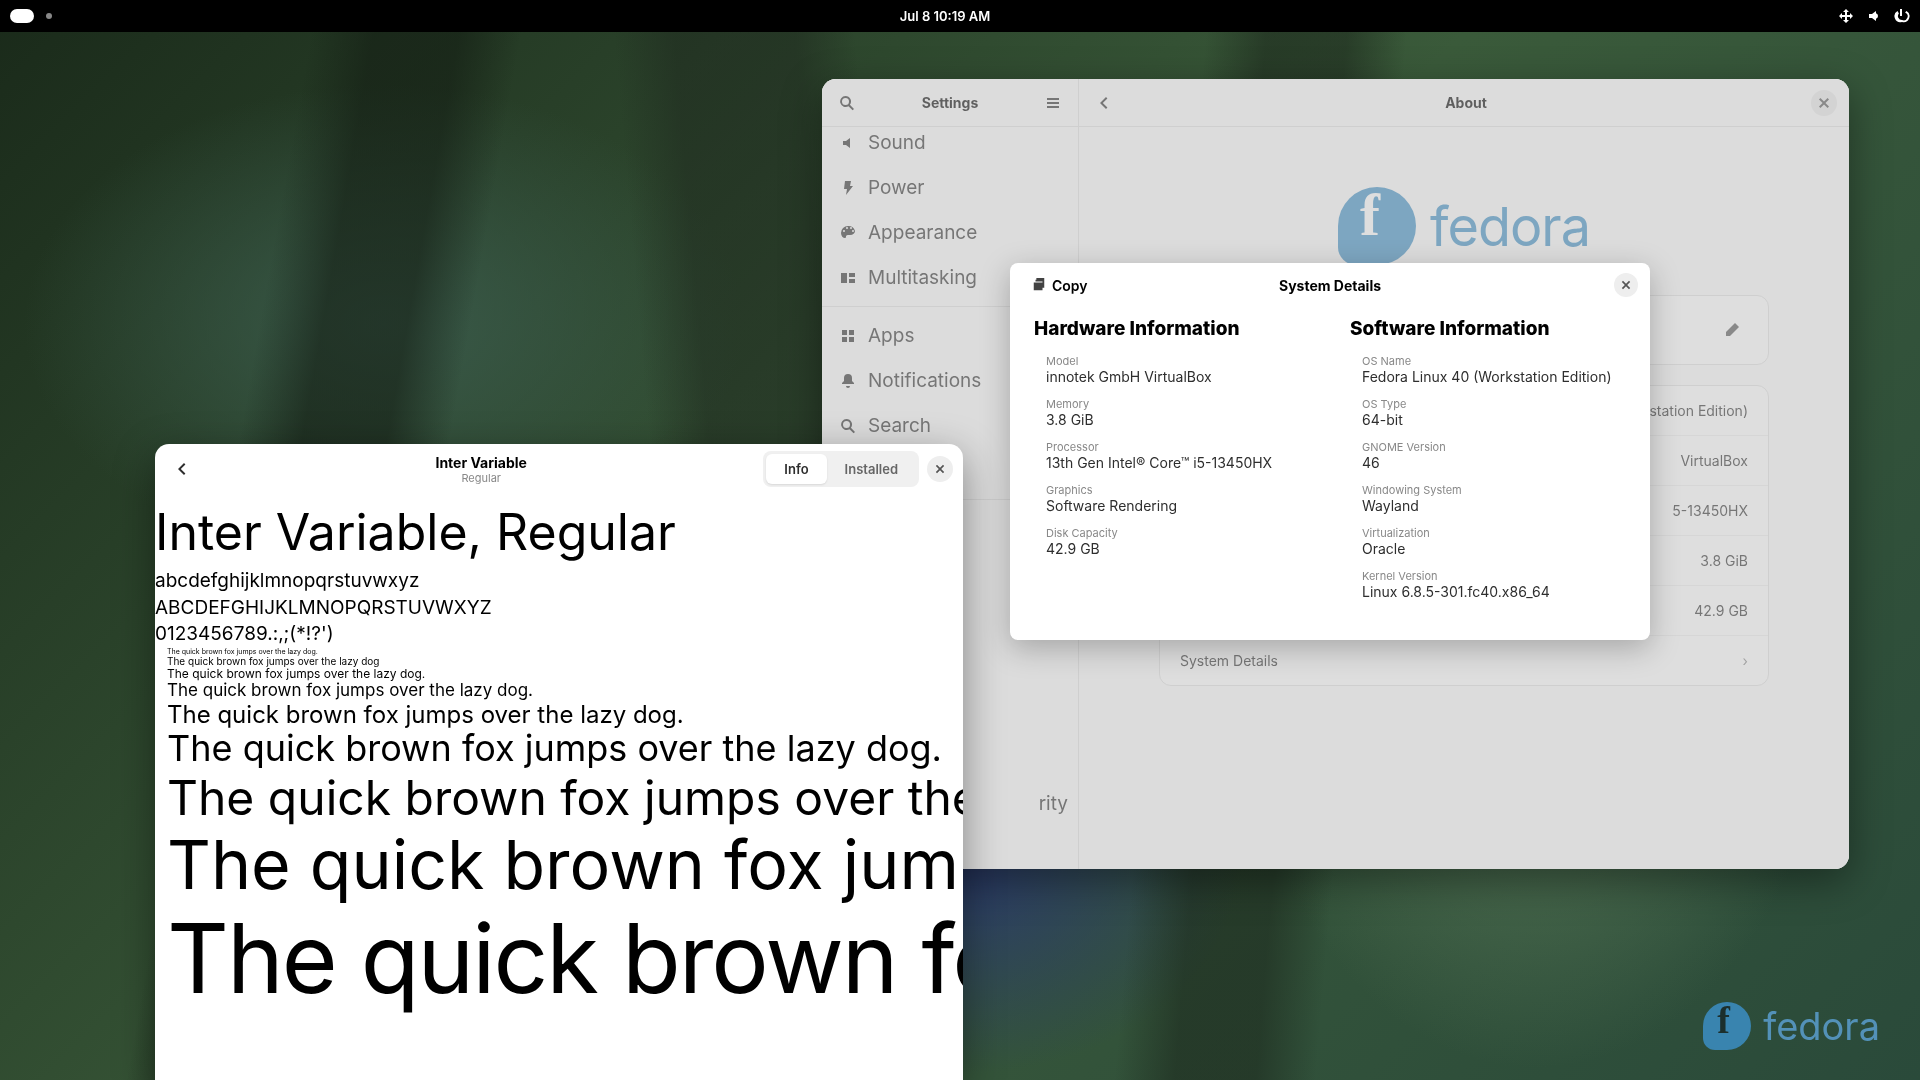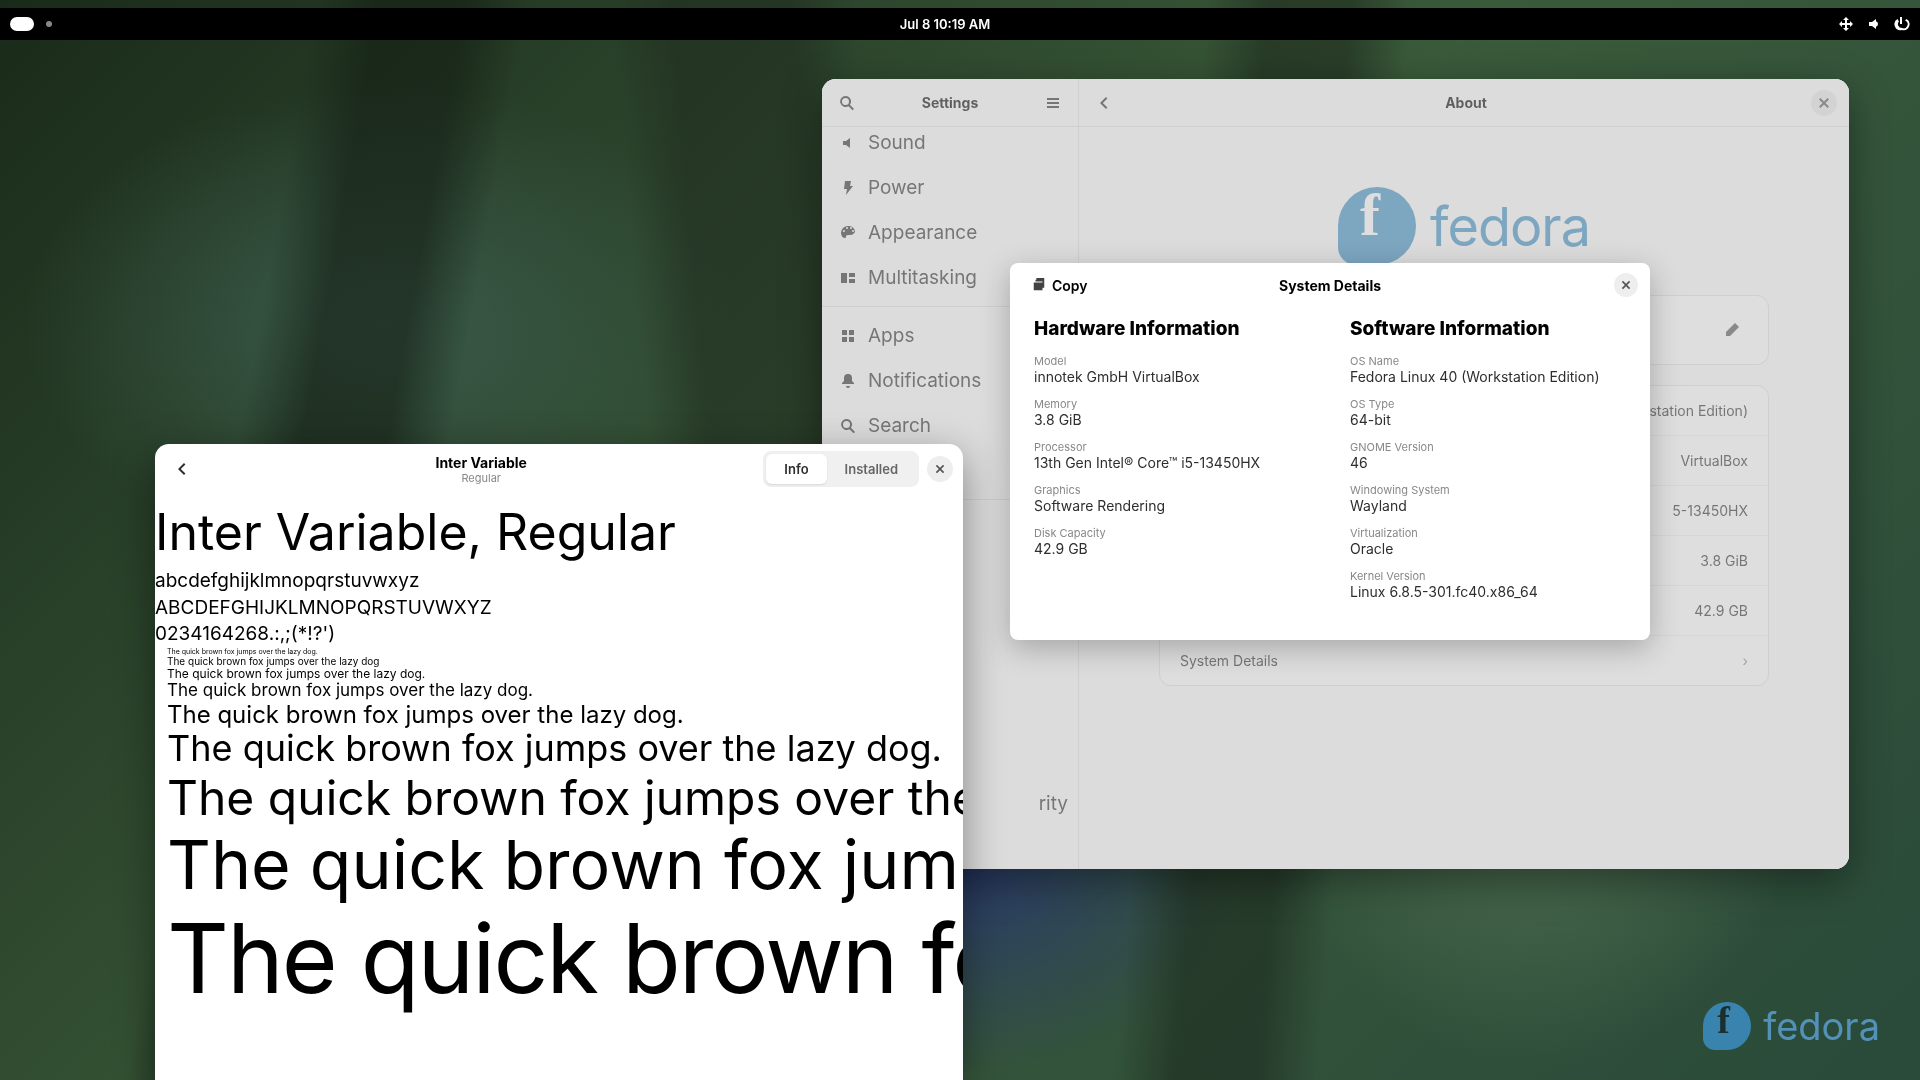--- a/index.html
+++ b/index.html
@@ -12,21 +12,21 @@
   radial-gradient(ellipse 400px 300px at 50% 80%, #2a3a6a 0%, transparent 70%),
   linear-gradient(135deg, #1a2a1a 0%, #3a5a3a 50%, #2a4a3a 100%);
 }
 .wallpaper::before { content:""; position:absolute; inset:0; background:
   linear-gradient(100deg, transparent 15%, rgba(20,30,20,0.6) 18%, rgba(20,30,20,0.6) 22%, transparent 25%),
   linear-gradient(85deg, transparent 35%, rgba(30,40,30,0.5) 38%, rgba(30,40,30,0.5) 44%, transparent 47%),
   linear-gradient(95deg, transparent 60%, rgba(25,35,25,0.5) 63%, rgba(25,35,25,0.5) 67%, transparent 70%);
 }
 
 
-.topbar { position: absolute; top: 8px; left: 0; right: 0; height: 32px; background: #000; color: #fff; display: flex; align-items: center; justify-content: space-between; padding: 0 10px; z-index: 100; font-size: 13px; }
+.topbar { position: absolute; top: 0; left: 0; right: 0; height: 32px; background: #000; color: #fff; display: flex; align-items: center; justify-content: space-between; padding: 0 10px; z-index: 100; font-size: 13px; }
 .topbar .left, .topbar .right { display: flex; align-items: center; gap: 12px; }
 .topbar .pill { width: 24px; height: 14px; background: #fff; border-radius: 7px; }
 .topbar .dot { width: 6px; height: 6px; background: #888; border-radius: 50%; }
 .topbar .center { font-weight: 600; }
 .topbar .right svg { width: 16px; height: 16px; fill: #fff; }
 
 
 .settings-window { position: absolute; left: 822px; top: 79px; width: 1027px; height: 790px; background: #fafafa; border-radius: 14px; box-shadow: 0 12px 40px rgba(0,0,0,0.4); display: flex; overflow: hidden; z-index: 20; }
 
 .sidebar { width: 257px; background: #fafafa; border-right: 1px solid #e0e0e0; display: flex; flex-direction: column; }
@@ -69,21 +69,21 @@
 
 
 .details-dialog { position: absolute; left: 1010px; top: 263px; width: 640px; background: #fff; border-radius: 8px; box-shadow: 0 8px 30px rgba(0,0,0,0.25); z-index: 40; padding: 0; }
 .details-header { height: 44px; display: flex; align-items: center; padding: 0 12px; position: relative; }
 .details-header .copy-btn { display: flex; align-items: center; gap: 6px; font-size: 14px; font-weight: 600; padding: 6px 10px; border-radius: 6px; }
 .details-header .title { position: absolute; left: 0; right: 0; text-align: center; font-weight: 700; font-size: 14px; pointer-events: none; }
 .details-header .close-btn { width: 24px; height: 24px; border-radius: 50%; background: #eee; display:flex; align-items:center; justify-content:center; margin-left: auto; }
 .details-body { display: flex; gap: 40px; padding: 10px 24px 28px 24px; }
 .details-col { flex: 1; }
 .details-col h3 { font-size: 19px; font-weight: 800; margin-bottom: 14px; }
-.detail-item { margin-bottom: 12px; }
+.detail-item { margin-bottom: 12px; margin-left: 12px; }
 .detail-item .k { font-size: 11px; color: #888; }
 .detail-item .v { font-size: 14px; color: #2e2e2e; }
 
 
 .font-window { position: absolute; left: 155px; top: 444px; width: 808px; height: 636px; background: #fff; border-radius: 14px 14px 0 0; box-shadow: 0 12px 40px rgba(0,0,0,0.4); overflow: hidden; z-index: 30; }
 .font-header { height: 50px; display: flex; align-items: center; padding: 0 10px; }
 .font-header .back-btn { width: 34px; height: 34px; display:flex; align-items:center; justify-content:center; }
 .font-header .title-group { flex: 1; text-align: center; }
 .font-header .title-group .t1 { font-weight: 700; font-size: 14px; }
 .font-header .title-group .t2 { font-size: 11px; color: #888; }
@@ -359,21 +359,21 @@
     <div class="close-btn">
       <svg width="10" height="10" viewBox="0 0 12 12">
           <path fill="#555" d="M1 2.4L2.4 1 6 4.6 9.6 1 11 2.4 7.4 6 11 9.6 9.6 11 6 7.4 2.4 11 1 9.6 4.6 6z"></path>
         </svg>
     </div>
   </div>
   <div class="font-body">
     <div class="big-name">Inter Variable, Regular</div>
     <div class="row">abcdefghijklmnopqrstuvwxyz</div>
     <div class="row">ABCDEFGHIJKLMNOPQRSTUVWXYZ</div>
-    <div class="row">0234164268.:,;(*!?')</div>
+    <div class="row">0123456789.:,;(*!?')</div>
     <div class="pangram p1">The quick brown fox jumps over the lazy dog.</div>
     <div class="pangram p2">The quick brown fox jumps over the lazy dog</div>
     <div class="pangram p3">The quick brown fox jumps over the lazy dog.</div>
     <div class="pangram p4">The quick brown fox jumps over the lazy dog.</div>
     <div class="pangram p5">The quick brown fox jumps over the lazy dog.</div>
     <div class="pangram p6">The quick brown fox jumps over the lazy dog.</div>
     <div class="pangram p7">The quick brown fox jumps over the lazy dog.</div>
     <div class="pangram p8">The quick brown fox jumps over the lazy dog.</div>
     <div class="pangram p9">The quick brown fox jumps over the lazy dog.</div>
   </div>

